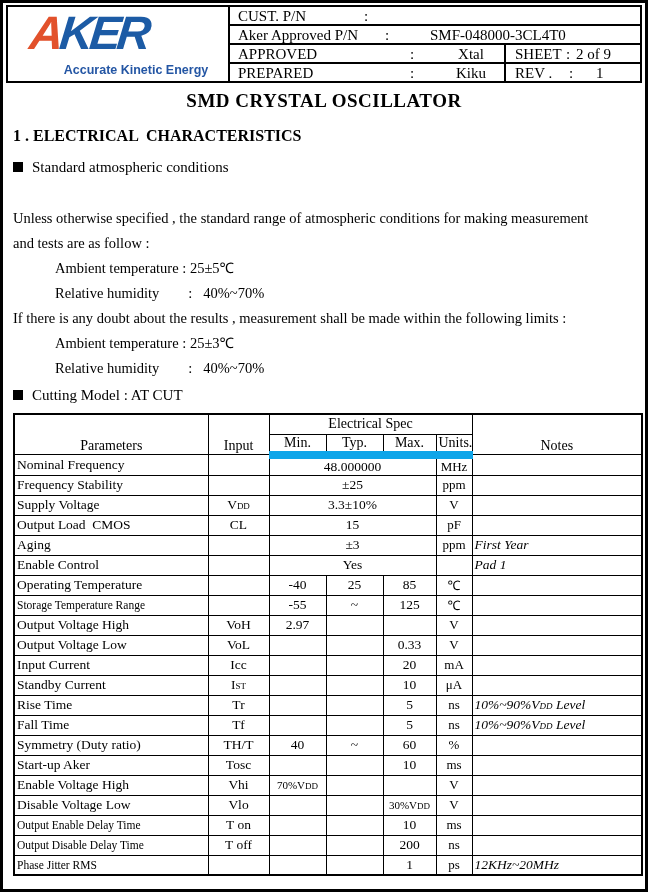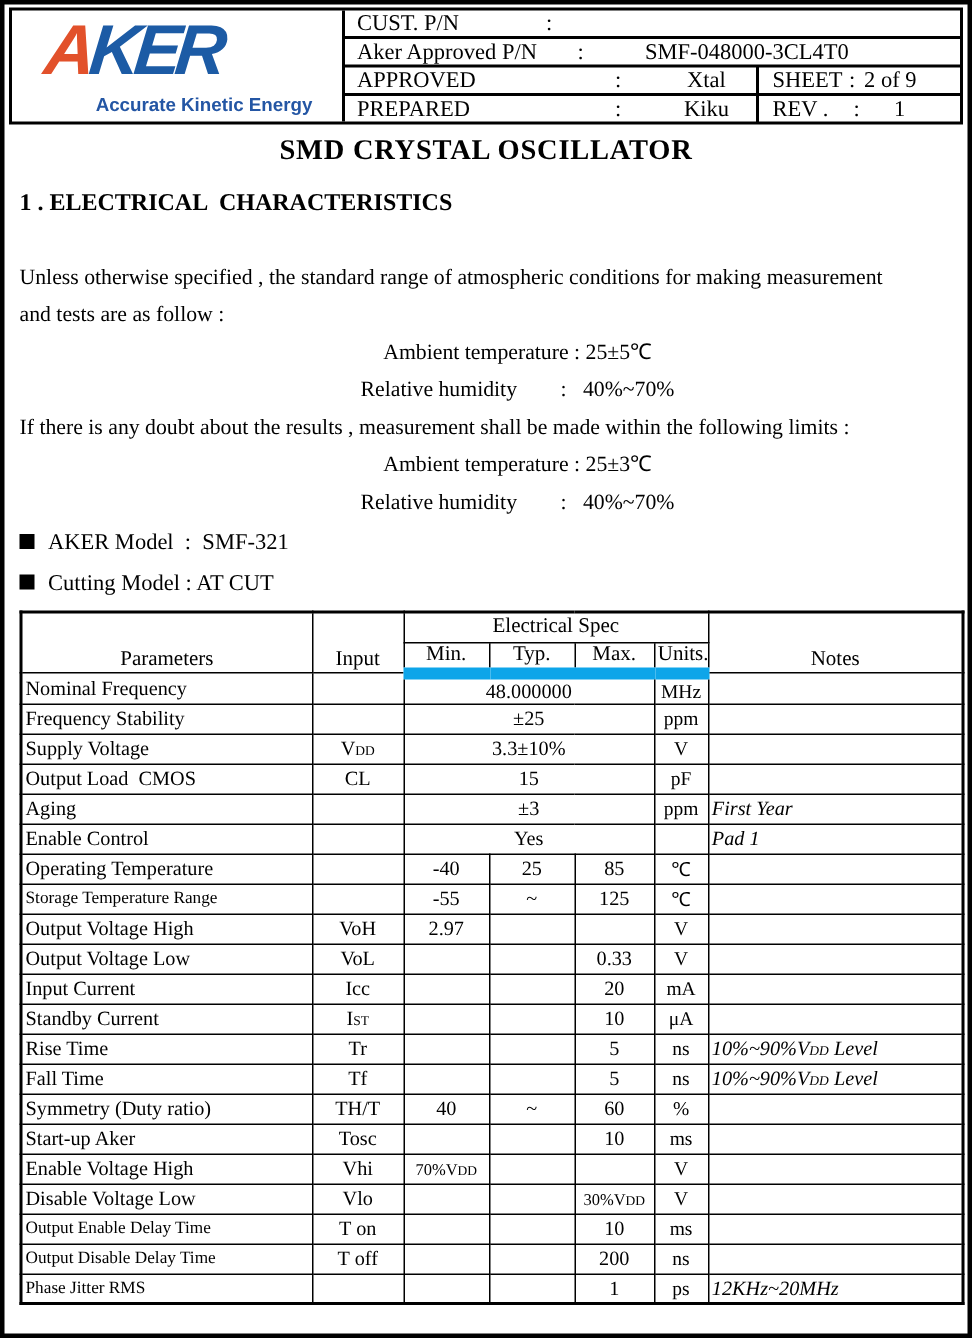--- a/index.html
+++ b/index.html
@@ -33,21 +33,21 @@
   .hr-colon-rev { position:absolute; left:63px; }
   .hr-value-rev { position:absolute; left:90px; }
 
   
   .doc-title { margin-top:6px; text-align:center; font-size:19px; font-weight:bold; letter-spacing:0.5px; line-height:24px; }
   .sec-heading { margin:12px 0 0 10px; font-size:16px; font-weight:bold; line-height:22px; white-space:pre-wrap; }
   .bullet-line { margin:8px 0 0 10px; font-size:15px; line-height:25px; white-space:pre-wrap; }
   .sq { display:inline-block; width:10px; height:10px; background:#000; margin-right:9px; }
   .body-line { margin:0 10px; font-size:14.5px; line-height:25px; white-space:pre-wrap; }
   .body-line.first { margin-top:26px; }
-  .indent { margin-left:52px;text-align:center; }
+  .indent { margin-left:52px; }
   .model-line { margin:1px 0 0 10px; font-size:15px; line-height:26px; white-space:pre-wrap; }
 
   
   .spec-table { margin:5px 0 0 10px; border-collapse:collapse; border:2px solid #000;
                 width:628px; table-layout:fixed; font-size:13.5px; }
   .spec-table th, .spec-table td { border:1px solid #000; height:20px; padding:0 2px;
                 overflow:hidden; white-space:pre; }
   .spec-table thead th { font-weight:normal; font-size:14px; text-align:center; }
   .th-espec { border-left:2px solid #000; border-right:2px solid #000; }
   .th-units { font-size:12px; }
@@ -105,30 +105,30 @@
           <span class="hr-colon-rev">:</span>
           <span class="hr-value-rev">1</span>
         </span>
       </div>
     </div>
   </div>
 
   <div class="doc-title">SMD CRYSTAL OSCILLATOR</div>
   <div class="sec-heading">1 . ELECTRICAL  CHARACTERISTICS</div>
 
+  <div class="bullet-line"><span class="sq"></span><span>Standard atmospheric conditions</span></div>
 
   <div class="body-line first">Unless otherwise specified , the standard range of atmospheric conditions for making measurement</div>
   <div class="body-line">and tests are as follow :</div>
   <div class="body-line indent">Ambient temperature : 25±5℃</div>
   <div class="body-line indent">Relative humidity        :   40%~70%</div>
   <div class="body-line">If there is any doubt about the results , measurement shall be made within the following limits :</div>
   <div class="body-line indent">Ambient temperature : 25±3℃</div>
   <div class="body-line indent">Relative humidity        :   40%~70%</div>
 
-  <div class="model-line"><span class="sq"></span><span>AKER Model  :  SMF-321</span></div>
   <div class="model-line"><span class="sq"></span><span>Cutting Model : AT CUT</span></div>
 
   <table class="spec-table">
     <colgroup>
       <col style="width:194px">
         <col style="width:61px">
         <col style="width:57px">
       <col style="width:57px">
         <col style="width:53px">
         <col style="width:36px">

